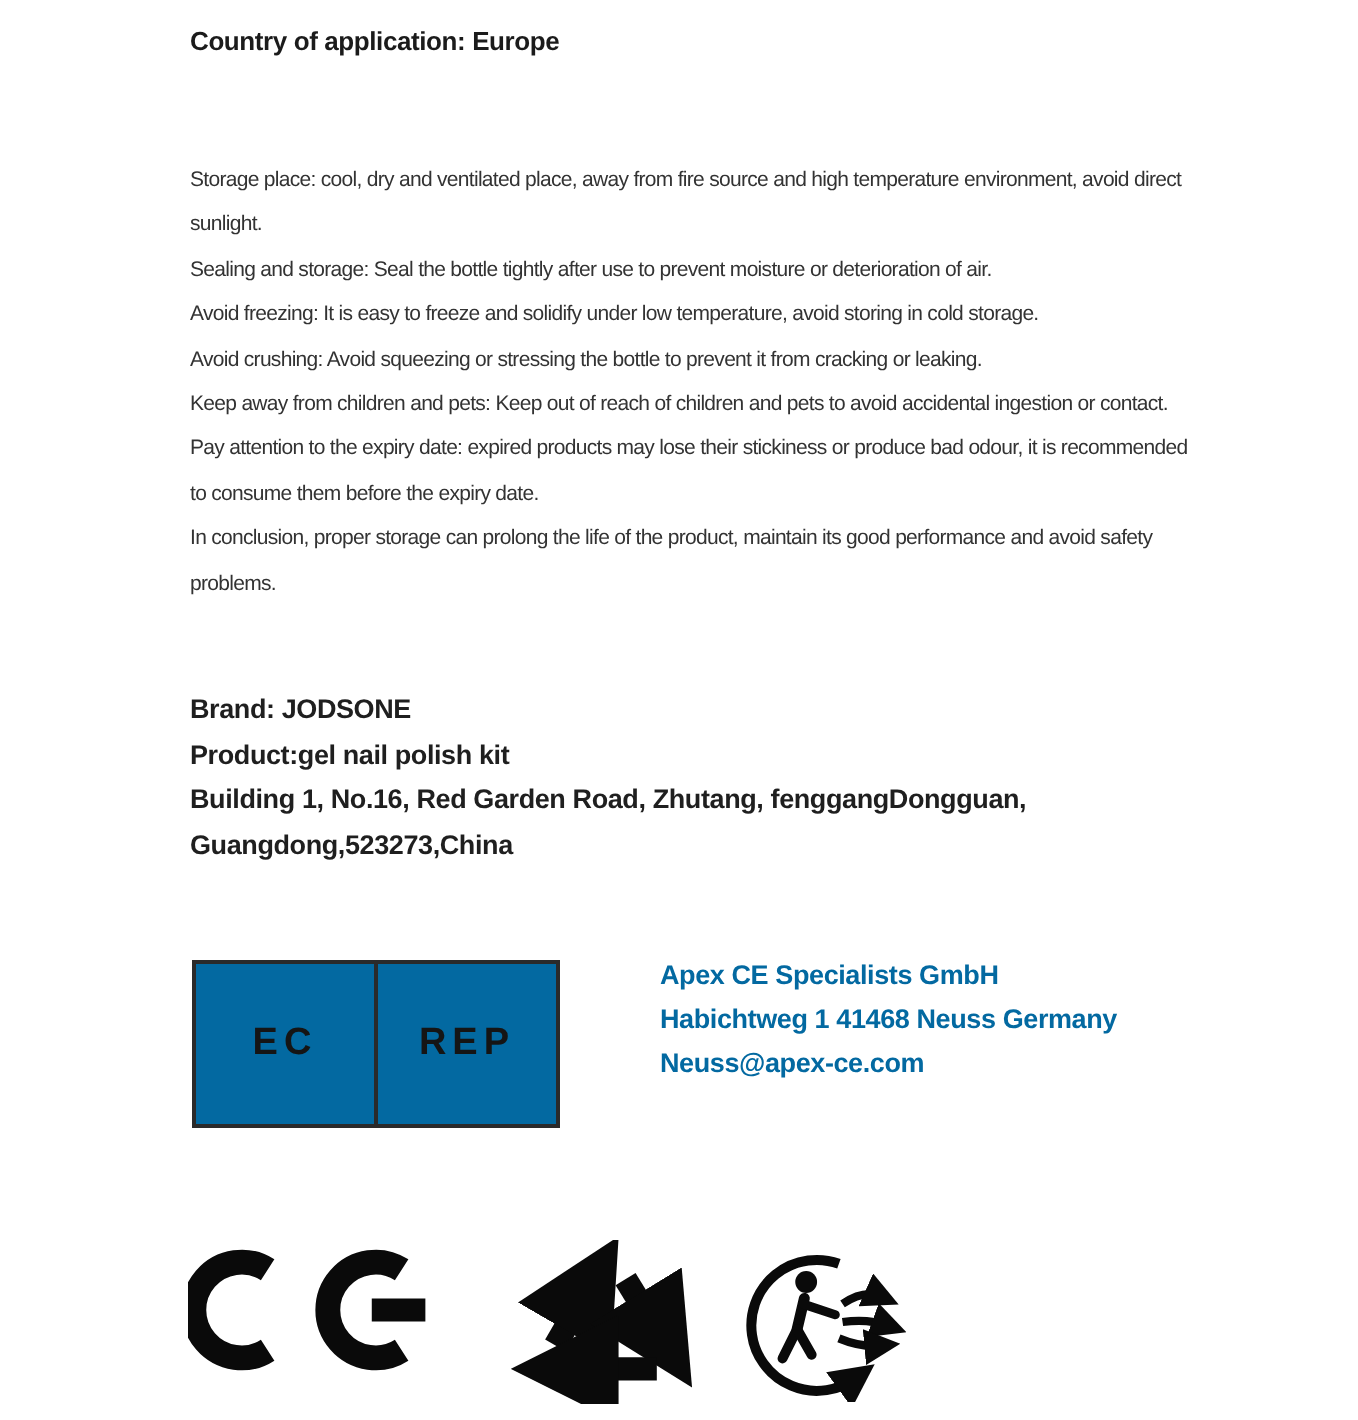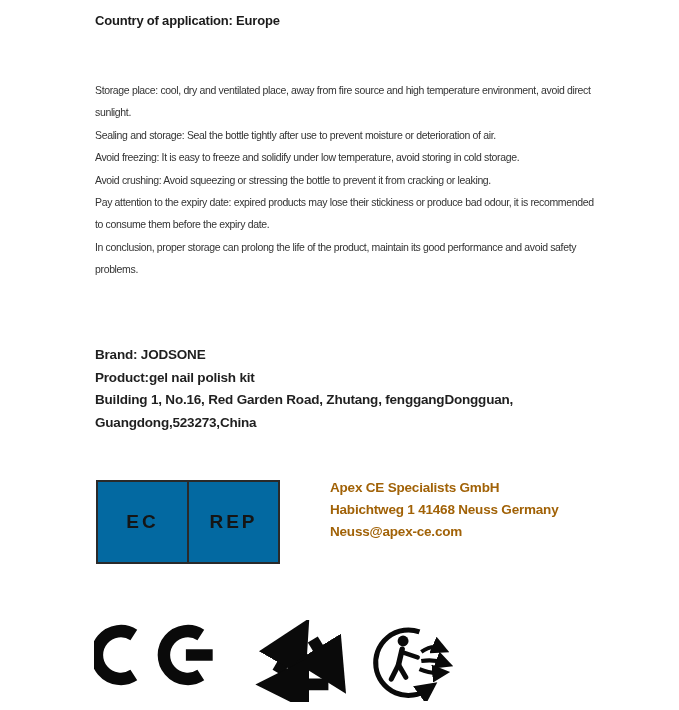--- a/index.html
+++ b/index.html
@@ -41,40 +41,41 @@
     background:#0369a1;
   }
   .ecrep-cell{
     flex:1;display:flex;align-items:center;justify-content:center;
     font-weight:bold;font-size:19px;letter-spacing:3px;color:#151515;
   }
   .ecrep-cell + .ecrep-cell{border-left:2px solid #2a2a2a;}
   .address{
     position:absolute;left:330px;top:477px;
     font-size:13.5px;font-weight:bold;line-height:22px;letter-spacing:-0.2px;
-    color:#a16207;
+    color:#0369a1;
   }
   .address p{margin:0;}
   .icon{position:absolute;}
   .icon-ce{left:94px;top:624px;}
   .icon-recycle{left:248px;top:620px;}
   .icon-triman{left:368px;top:621px;}
 </style>
 </head>
 <body>
 
 <div class="page">
 
   <h1 class="h1">Country of application: Europe</h1>
 
   <div class="bodytext">
       <p>Storage place: cool, dry and ventilated place, away from fire source and high temperature environment, avoid direct sunlight.</p>
       <p>Sealing and storage: Seal the bottle tightly after use to prevent moisture or deterioration of air.</p>
       <p>Avoid freezing: It is easy to freeze and solidify under low temperature, avoid storing in cold storage.</p>
       <p>Avoid crushing: Avoid squeezing or stressing the bottle to prevent it from cracking or leaking.</p>
+      <p>Keep away from children and pets: Keep out of reach of children and pets to avoid accidental ingestion or contact.</p>
       <p>Pay attention to the expiry date: expired products may lose their stickiness or produce bad odour, it is recommended to consume them before the expiry date.</p>
       <p>In conclusion, proper storage can prolong the life of the product, maintain its good performance and avoid safety problems.</p>
     </div>
 
   <div class="brand">
       <p>Brand: JODSONE</p>
       <p>Product:gel nail polish kit</p>
       <p>Building 1, No.16, Red Garden Road, Zhutang, fenggangDongguan,</p>
       <p>Guangdong,523273,China</p>
     </div>

